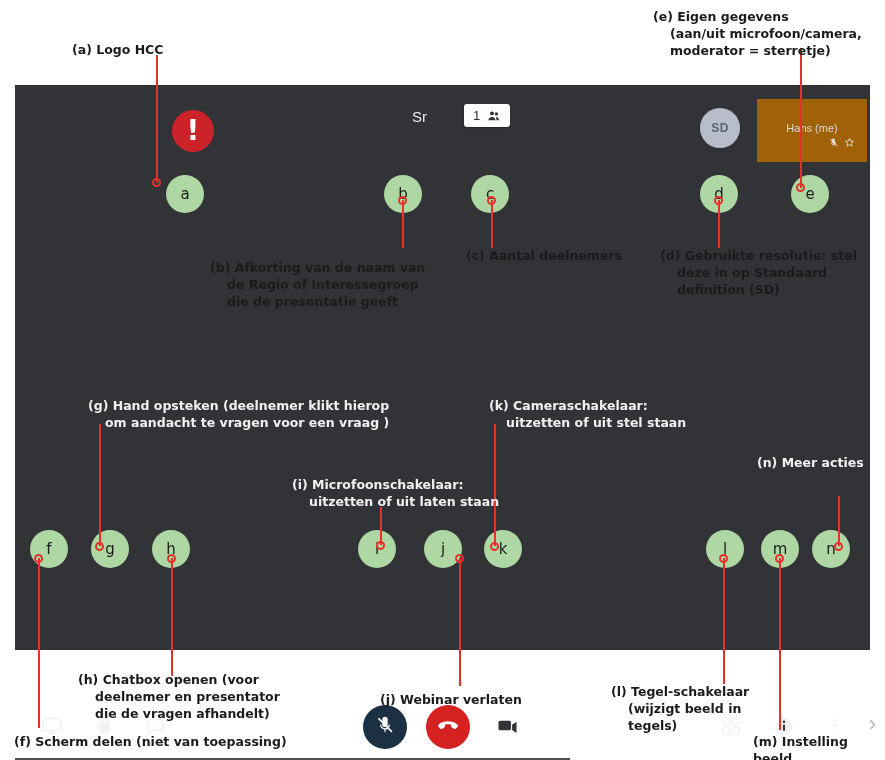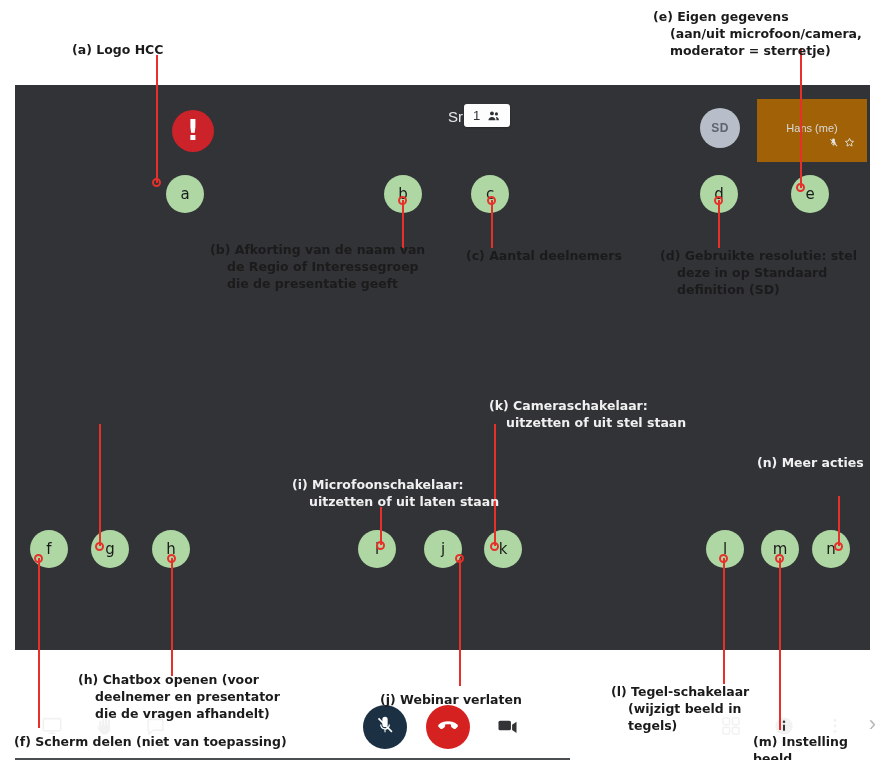--- a/index.html
+++ b/index.html
@@ -59,21 +59,20 @@
   }
 
   
   .group-abbr {
     position: absolute;
     left: 412px;
     top: 108px;
     color: #e9e9ea;
     font-size: 15px;
     font-family: "Liberation Sans", sans-serif;
-    margin-left: 36px;
   }
 
   
   .participant-pill {
     position: absolute;
     left: 464px;
     top: 104px;
     background: #fdfdfd;
     border-radius: 3px;
     padding: 4px 9px;
@@ -407,32 +406,34 @@
   <div class="lead" style="left:723px; top:558px; height:126px"></div>
   <div class="dot" style="left:719px; top:554px"></div>
 
   <div class="lead" style="left:779px; top:558px; height:172px"></div>
   <div class="dot" style="left:775px; top:554px"></div>
 
   <div class="lead" style="left:838px; top:496px; height:50px"></div>
   <div class="dot" style="left:834px; top:542px"></div>
 
   <div class="anno" style="left:72px;  top:41px">(a) Logo HCC</div>
-  <div class="anno ind" style="left:210px; top:241px; width:210px">(b) Afkorting van de naam van
+  <div class="anno ind" style="left:210px; top:259px; width:210px">(b) Afkorting van de naam van
 de Regio of Interessegroep
 die de presentatie geeft</div>
   <div class="anno" style="left:466px; top:247px">(c) Aantal deelnemers</div>
   <div class="anno ind" style="left:660px; top:247px; width:215px">(d) Gebruikte resolutie: stel
 deze in op Standaard
 definition (SD)</div>
   <div class="anno ind" style="left:653px; top:8px;   width:225px">(e) Eigen gegevens
 (aan/uit microfoon/camera,
 moderator = sterretje)</div>
 
   <div class="anno" style="left:14px;  top:733px">(f) Scherm delen (niet van toepassing)</div>
+  <div class="anno light ind" style="left:88px; top:397px; width:310px">(g) Hand opsteken (deelnemer klikt hierop
+om aandacht te vragen voor een vraag )</div>
   <div class="anno ind" style="left:78px;  top:671px; width:200px">(h) Chatbox openen (voor
 deelnemer en presentator
 die de vragen afhandelt)</div>
   <div class="anno light ind" style="left:292px; top:476px; width:225px">(i) Microfoonschakelaar:
 uitzetten of uit laten staan</div>
   <div class="anno" style="left:380px; top:691px">(j) Webinar verlaten</div>
   <div class="anno light ind" style="left:489px; top:397px; width:240px">(k) Cameraschakelaar:
 uitzetten of uit stel staan</div>
   <div class="anno ind" style="left:611px; top:683px; width:135px">(l) Tegel-schakelaar
 (wijzigt beeld in

